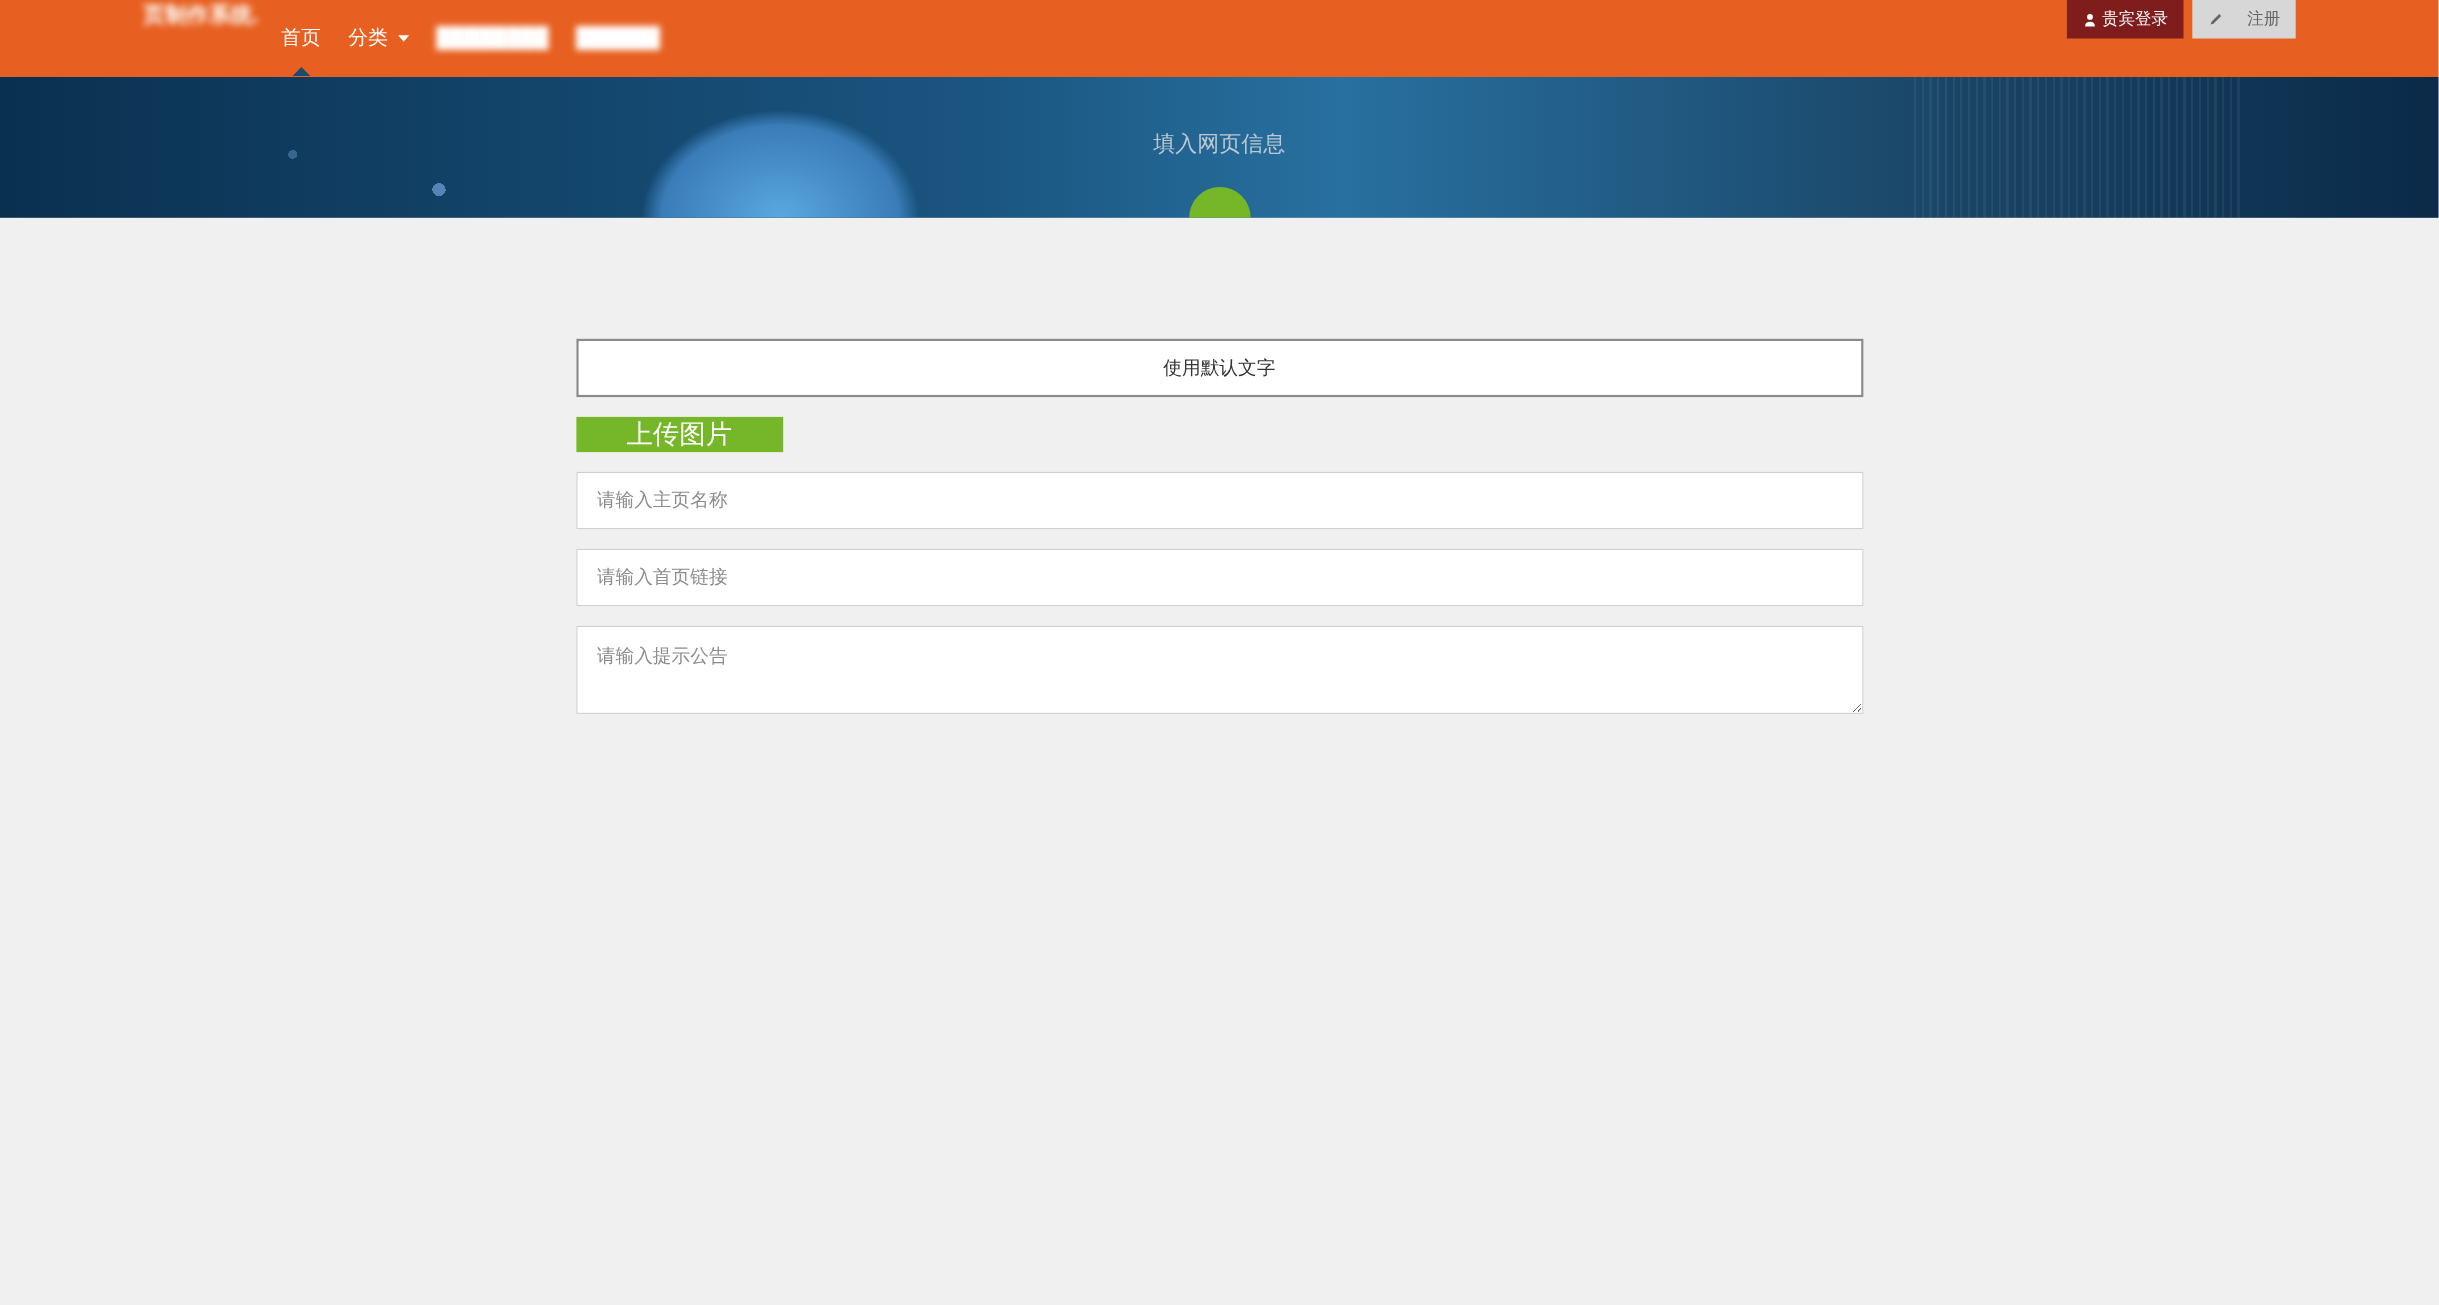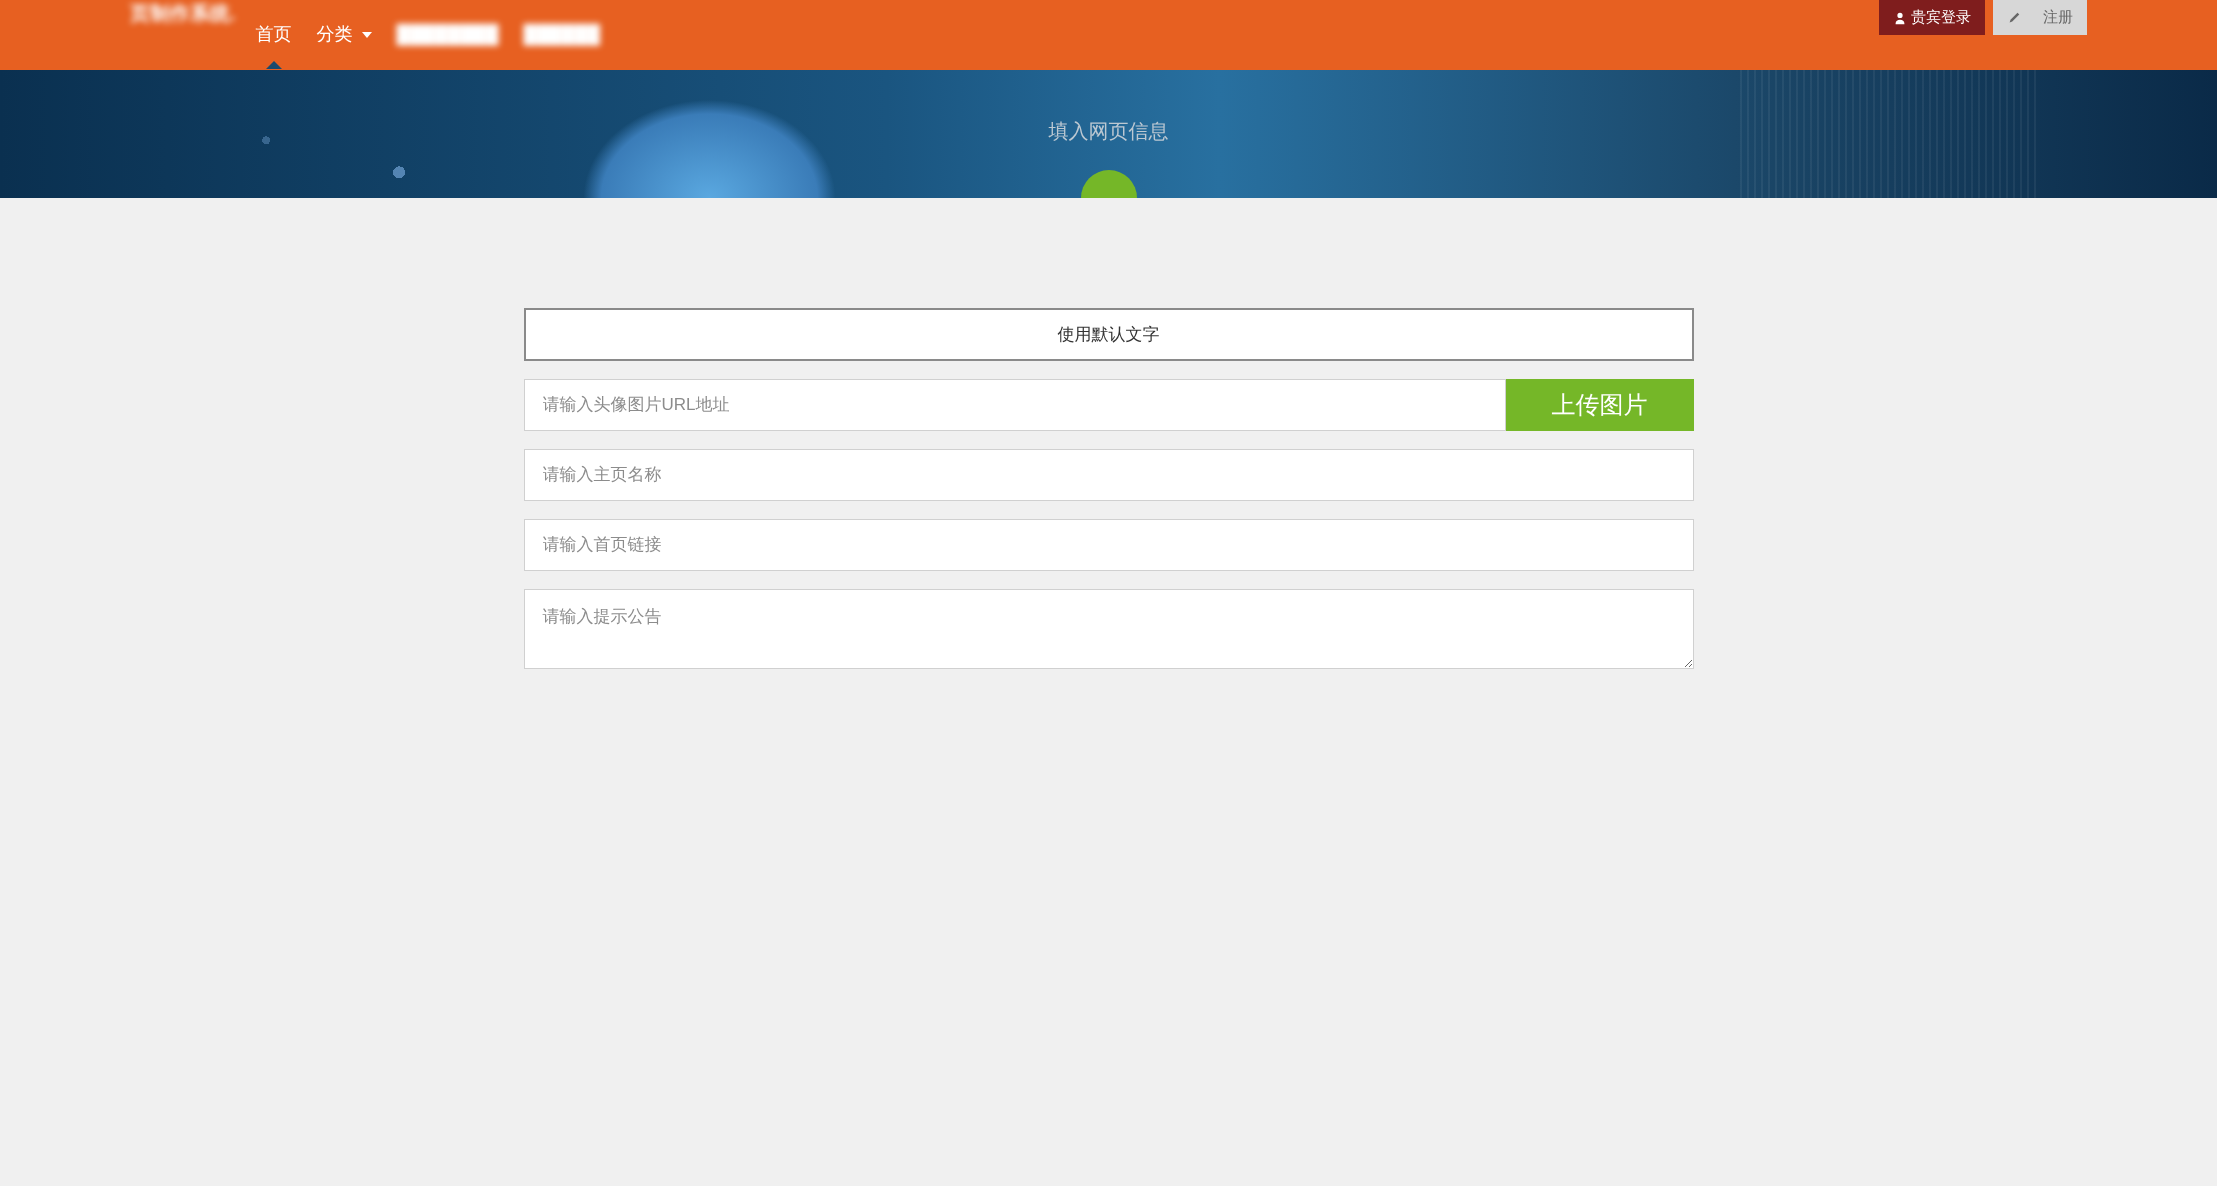--- a/index.html
+++ b/index.html
@@ -232,21 +232,20 @@
   <div class="hero-lines"></div>
   <div class="hero-title">填入网页信息</div>
   <div class="hero-dot"></div>
 </div>
 
 <div class="content">
   <button class="btn-default-text">使用默认文字</button>
 
 
   <div class="form-row">
-    <input type="text" class="form-input" placeholder="请输入头像图片URL地址" style="">
     <button class="btn-upload">上传图片</button>
   </div>
 
   <div class="form-row">
     <input type="text" class="form-input" placeholder="请输入主页名称" style="">
   </div>
 
   <div class="form-row">
     <input type="text" class="form-input" placeholder="请输入首页链接" style="">
   </div>

